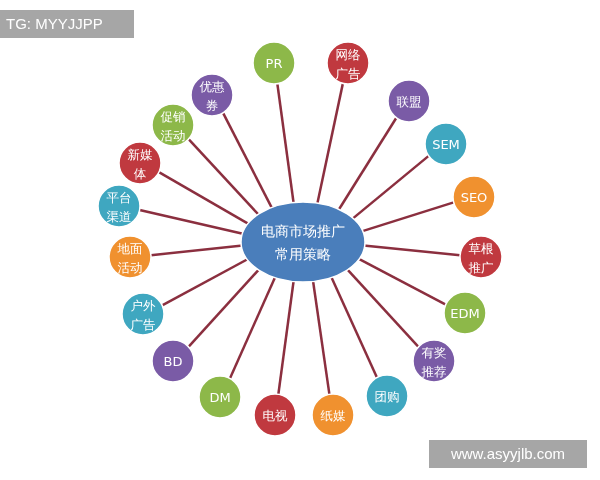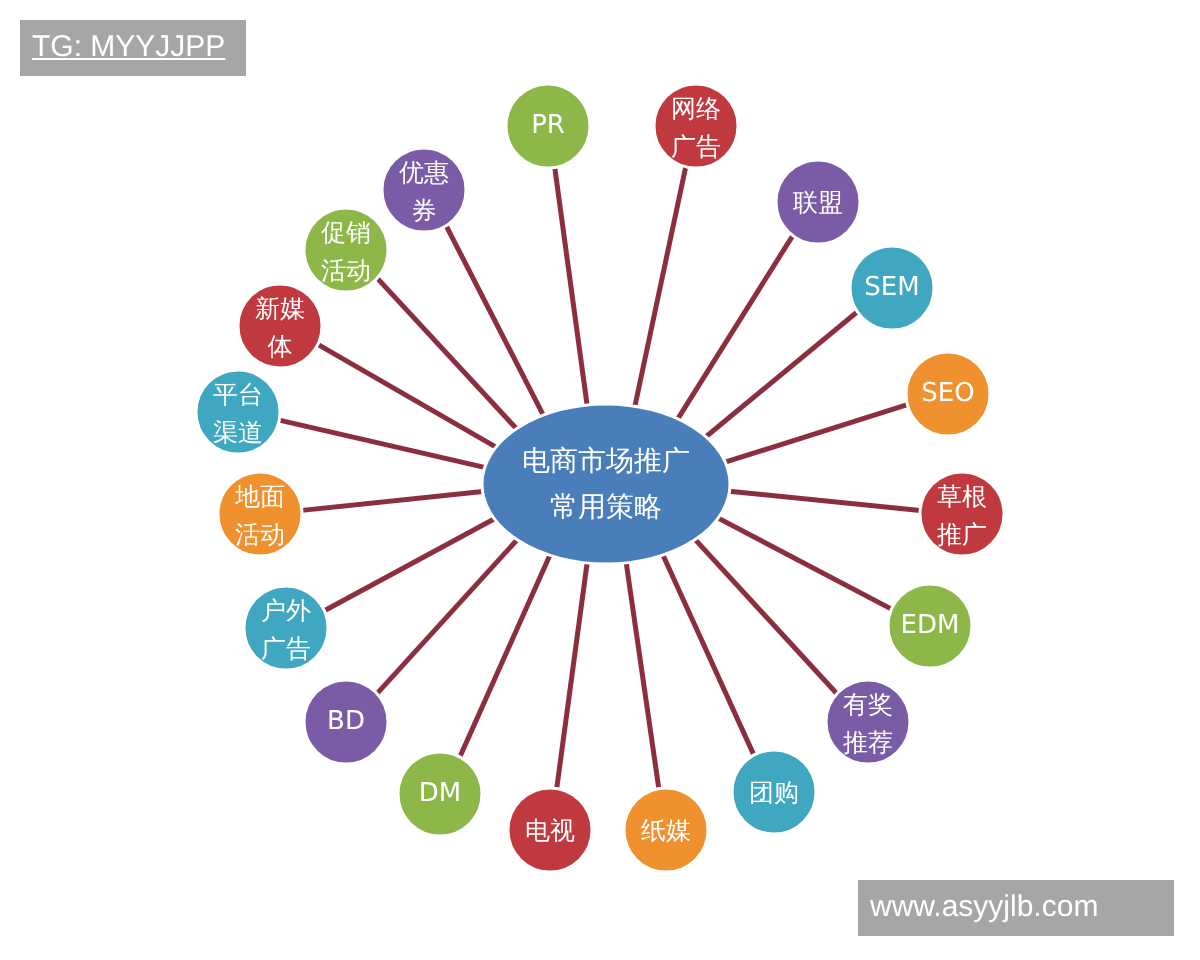--- a/index.html
+++ b/index.html
@@ -22,22 +22,22 @@
       background: #a6a6a6;
       color: #ffffff;
       font-family: "Liberation Sans", sans-serif;
       font-size: 15px;
       line-height: 28px;
       height: 28px;
       padding: 0 6px;
       box-sizing: border-box;
       white-space: nowrap;
     }
-    .wm-top { left: 10px; top: 10px; width: 113px; text-decoration: underline; }
-    .wm-bottom { left: 429px; top: 440px; width: 158px; }
+    .wm-top { left: 0; top: 10px; width: 134px; }
+    .wm-bottom { left: 429px; top: 440px; width: 158px; text-align: center; }
   </style>
 </head>
 <body>
 
 <svg id="diagram" width="600" height="480" viewBox="0 0 600 480" xmlns="http://www.w3.org/2000/svg">
   <g id="lines-layer">
       <line x1="294.07613309584445" y1="206.46335537611031" x2="277.35844453382197" y2="83.72970936393565" stroke="#8b2f3f" stroke-width="2.5"></line>
       <line x1="316.60461141562274" y1="207.0863735713767" x2="342.8799849511097" y2="83.36628208336359" stroke="#8b2f3f" stroke-width="2.5"></line>
       <line x1="336.5305906935768" y1="213.22450829096573" x2="396.38096049166467" y2="117.78570349693665" stroke="#8b2f3f" stroke-width="2.5"></line>
       <line x1="349.0284468599662" y1="221.6490512417023" x2="428.6774662354966" y2="155.87138677567367" stroke="#8b2f3f" stroke-width="2.5"></line>

